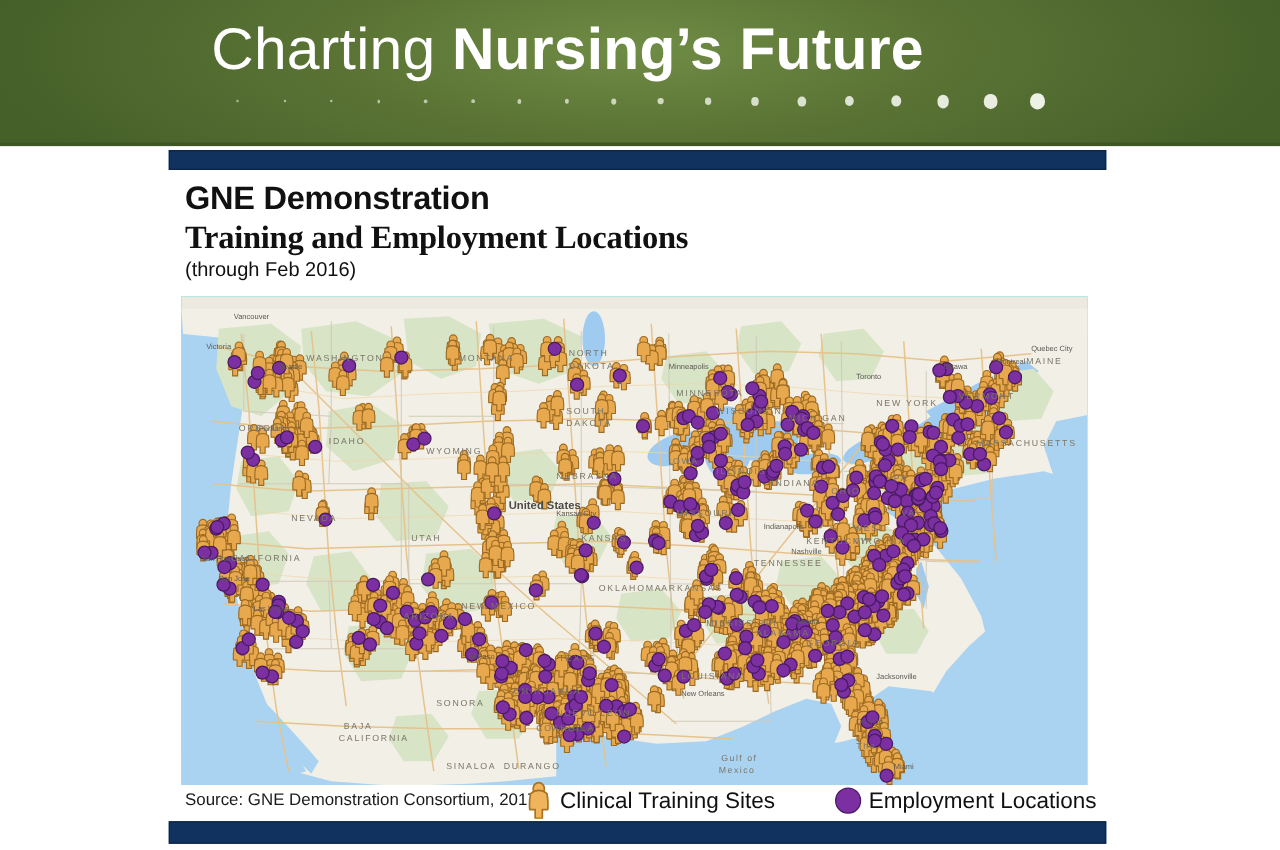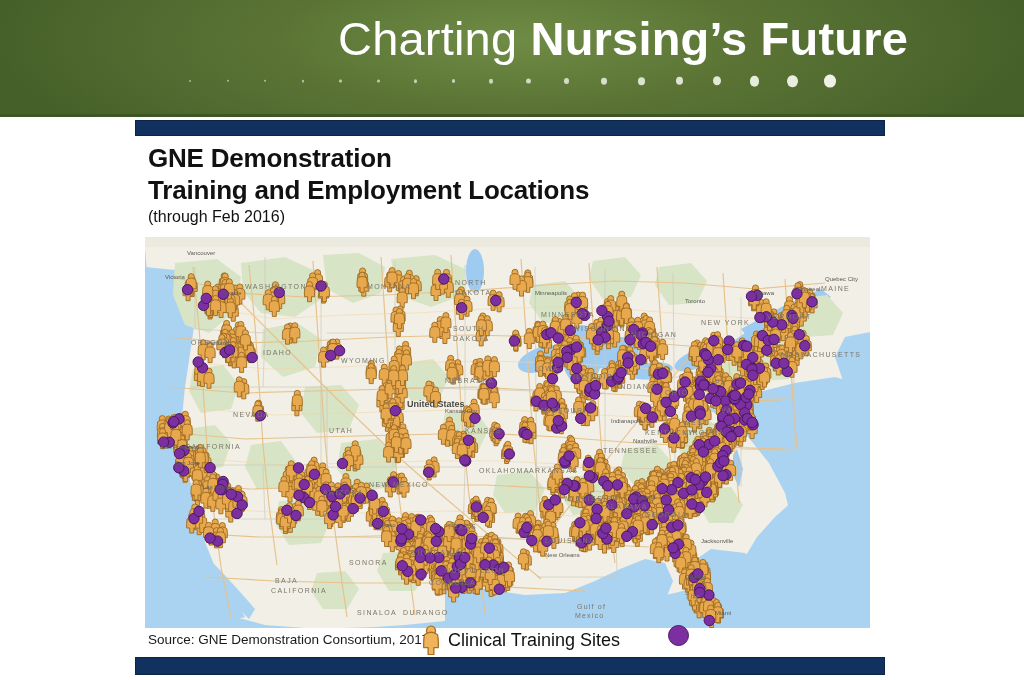--- a/index.html
+++ b/index.html
@@ -13,21 +13,21 @@
   
   .banner{
     position:absolute;left:0;top:0;width:1024px;height:117px;
     background:#4a6327;
     background-image:
       radial-gradient(ellipse 520px 150px at 512px 40px, #6f8c45 0%, #5b7435 45%, #46602a 100%);
     overflow:hidden;
   }
   .banner-title{
     position:absolute;left:0;top:13px;width:908px;
-    text-align:right;color:#ffffff;
+    text-align:center;color:#ffffff;
     font-size:47px;line-height:52px;letter-spacing:.2px;
     white-space:nowrap;
   }
   .banner-title .light{font-weight:300;}
   .banner-title .bold{font-weight:bold;}
   .dots{
     position:absolute;left:190px;top:70px;width:640px;height:22px;
   }
   .dots i{
     position:absolute;display:block;background:#eef2e6;border-radius:50%;
@@ -46,42 +46,42 @@
     background:#11315f;border:1px solid #0b2547;box-sizing:border-box;
   }
   .rule-top{top:3px;}
   .rule-bottom{top:540px;height:18px;}
 
   .headline{
     position:absolute;left:148px;top:25px;width:720px;
     color:#111111;font-weight:bold;
     font-size:26px;line-height:32px;letter-spacing:-.2px;
   }
-  .headline .l2{display:block;}
+  .headline .l2{display:block;font-family:Liberation Serif, serif;}
   .subhead{
     position:absolute;left:148px;top:90px;
     color:#111111;font-weight:normal;font-size:16px;line-height:20px;
   }
 
   
   .map{
     position:absolute;left:145px;top:120px;width:725px;height:391px;
     background:#5eead4;overflow:hidden;
     border:0;
   }
   .map svg{display:block;width:725px;height:391px;}
 
   .source{
     position:absolute;left:148px;top:515px;
     font-size:13.5px;color:#1a1a1a;white-space:nowrap;
   }
 
   .legend{
     position:absolute;left:420px;top:508px;
-    display:flex;align-items:flex-start;gap:8px;
+    display:flex;align-items:center;gap:8px;
   }
   .legend-item{display:flex;align-items:center;gap:6px;}
   .legend-item .lbl{font-size:18px;color:#111;white-space:nowrap;}
   .legend-gap{width:32px;}
   .peg{width:22px;height:30px;display:block;}
   .dotlg{
     width:19px;height:19px;border-radius:50%;
     background:#7b2fa0;border:1.5px solid #4c1a66;display:block;
   }
 </style>
@@ -2369,17 +2369,18 @@
     <div class="legend-item">
       <svg class="peg" viewBox="-8 -12 16 22">
         <ellipse cx="0" cy="-7.6" rx="3.3" ry="3.6" fill="#f0b45c" stroke="#a97322" stroke-width="1"></ellipse>
         <path d="M-4.8,-4.8 Q-5.7,-0.2 -5.3,4.6 L-2.1,4.6 L-2.1,9.8 L2.1,9.8 L2.1,4.6 L5.3,4.6 Q5.7,-0.2 4.8,-4.8 Q2.7,-6.7 0,-6.7 Q-2.7,-6.7 -4.8,-4.8 Z" fill="#f0b45c" stroke="#a97322" stroke-width="1" stroke-linejoin="round"></path>
       </svg>
       <span class="lbl">Clinical Training Sites</span>
     </div>
     <div class="legend-gap"></div>
     <div class="legend-item">
       <span class="dotlg"></span>
+      <span class="lbl">Employment Locations</span>
     </div>
   </div>
 
   <div class="rule rule-bottom"></div>
 </div>
 
 </body></html>

